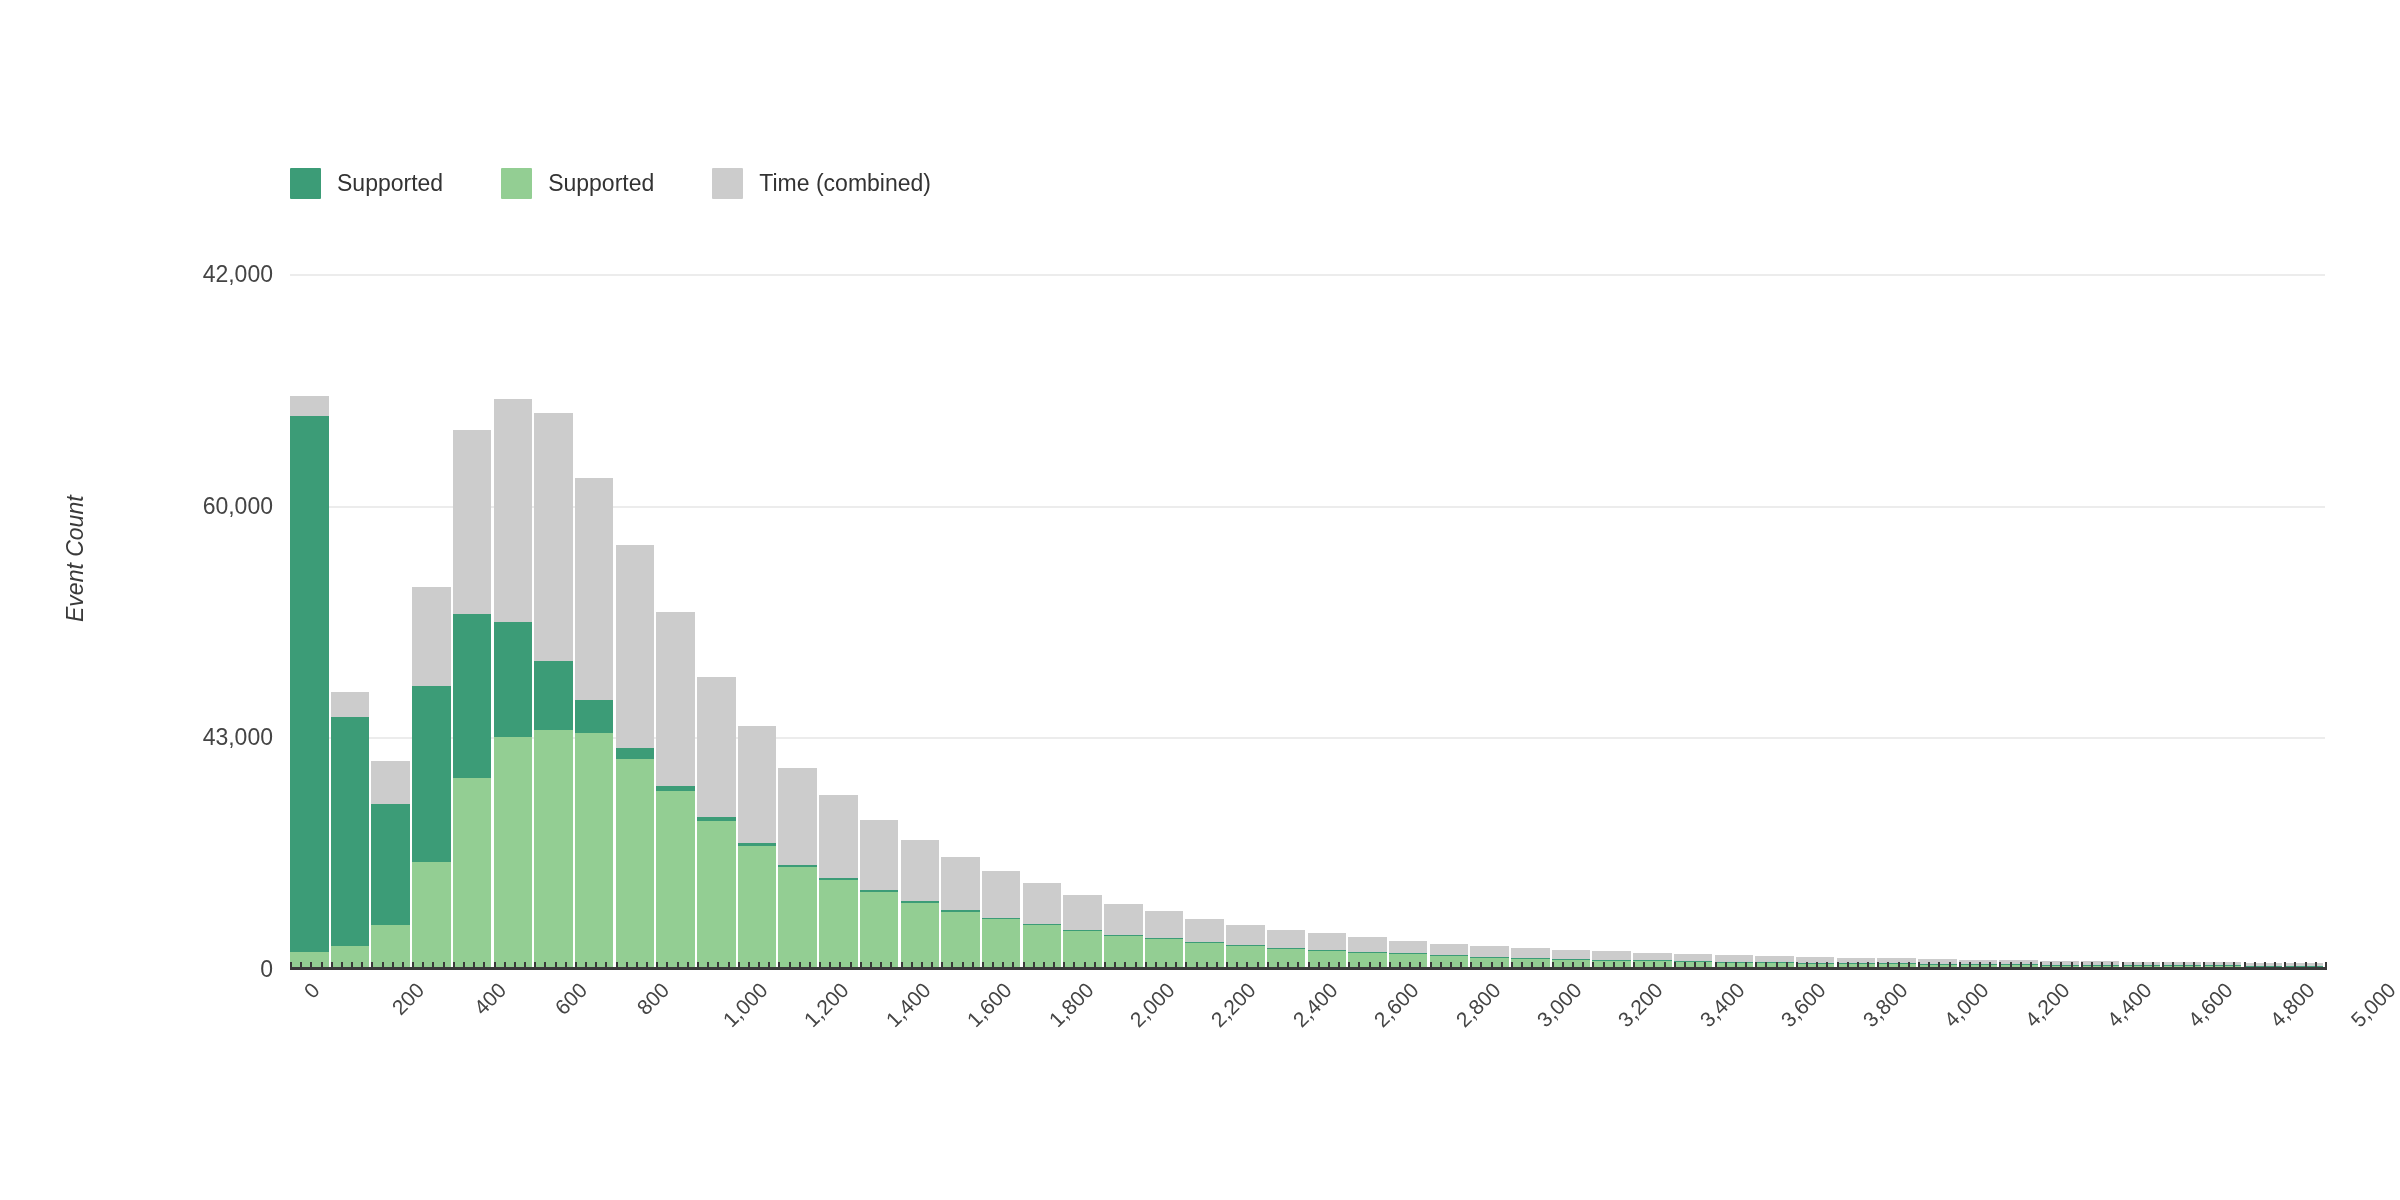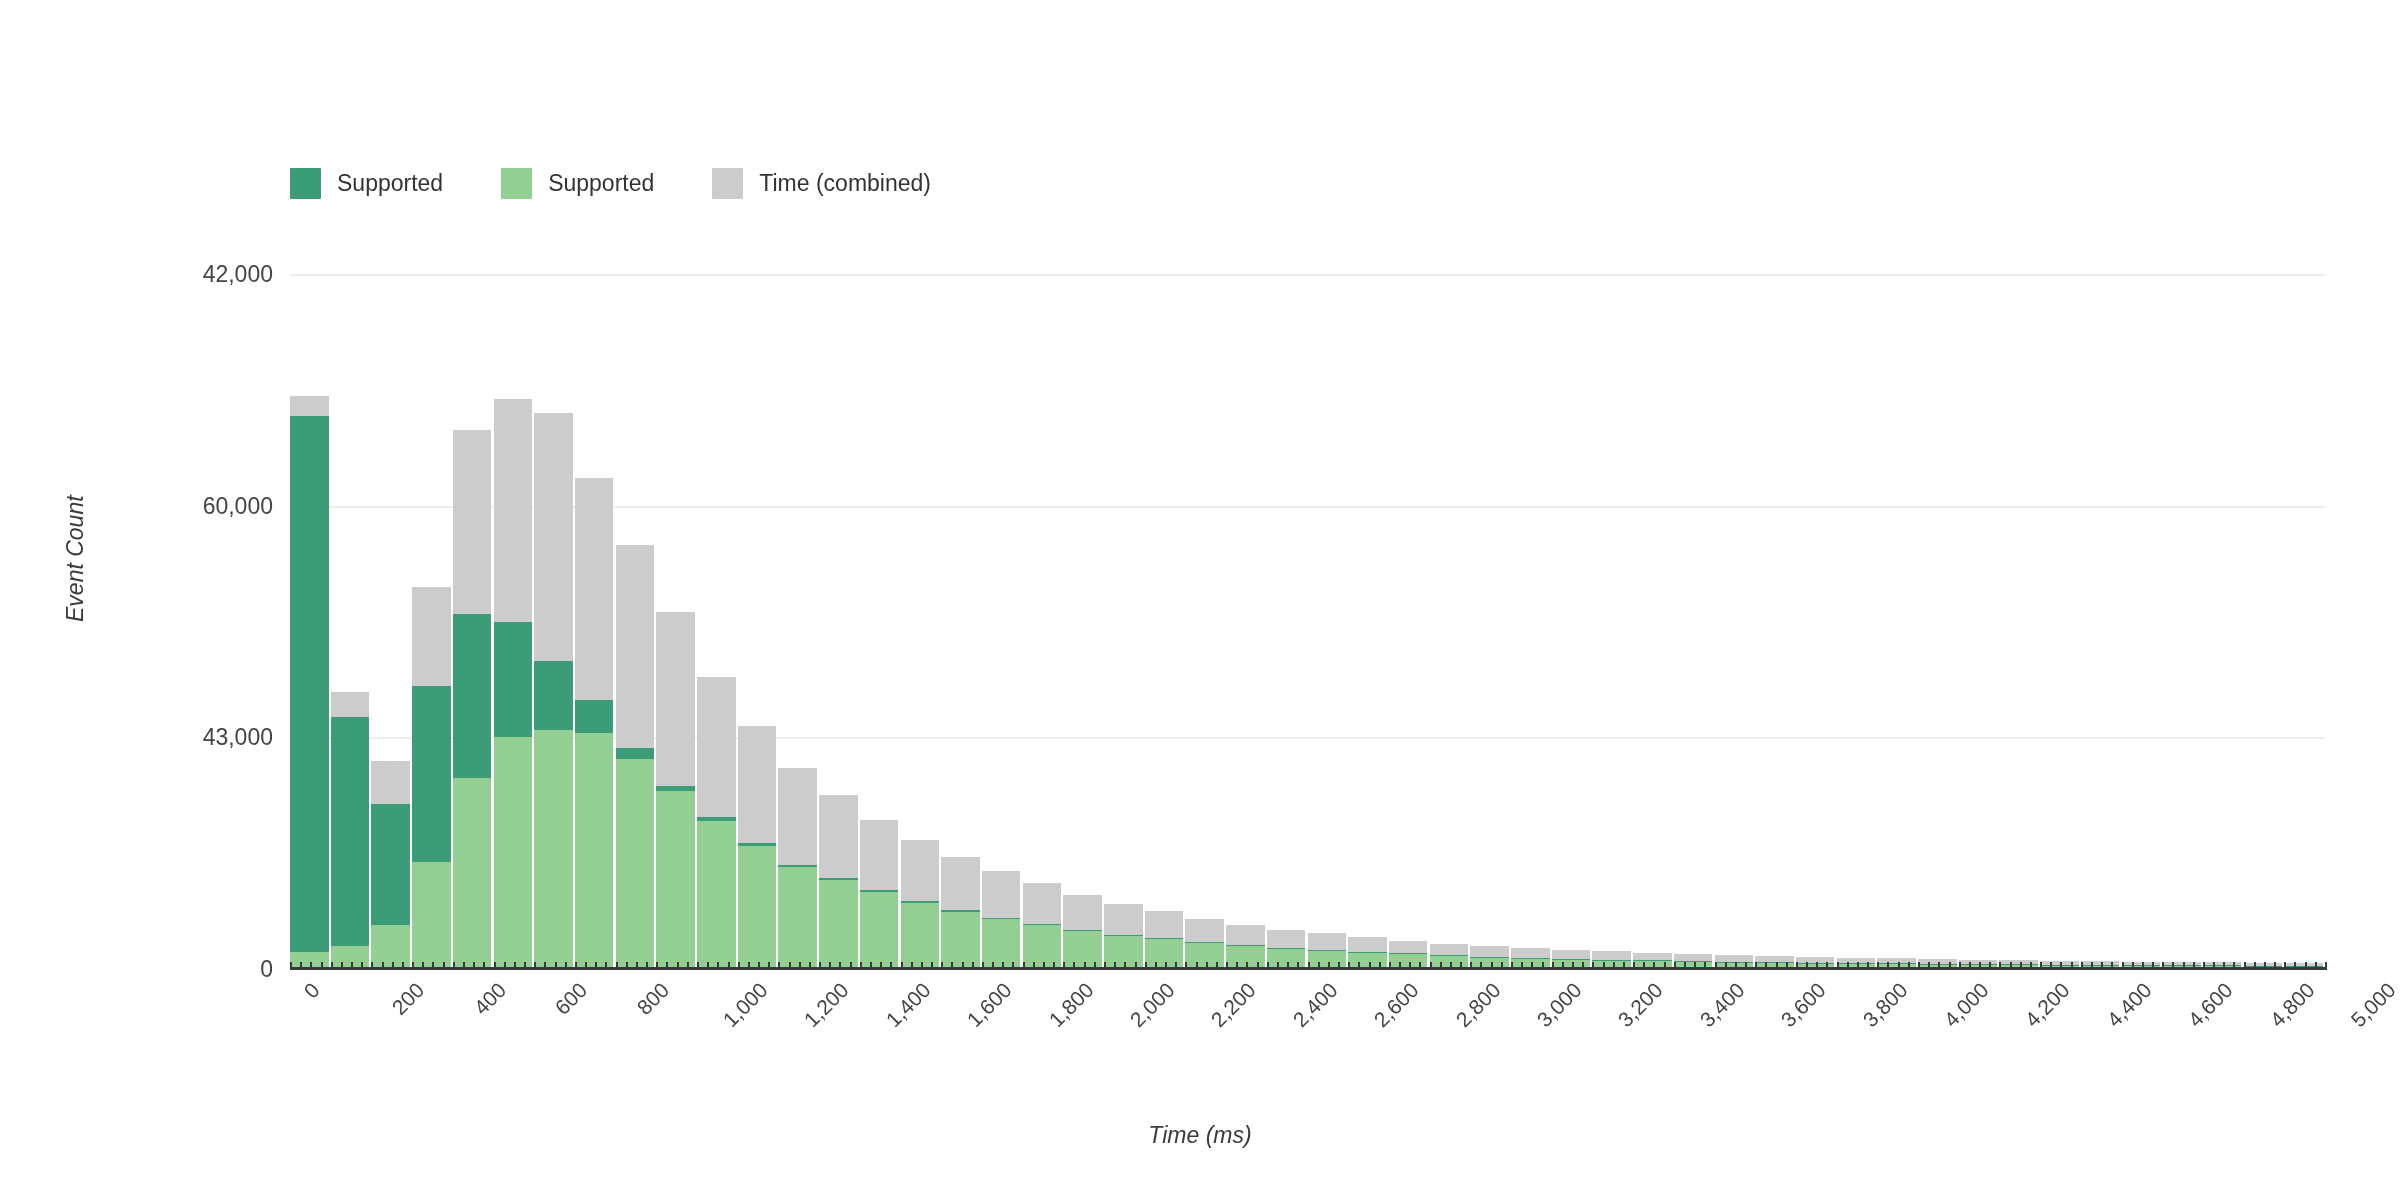--- a/index.html
+++ b/index.html
@@ -145,21 +145,20 @@
         <div class="legend-swatch" style="background: rgb(147, 206, 147);"></div>
         <div class="legend-label">Supported</div>
       </div>
       <div class="legend-item">
         <div class="legend-swatch" style="background: rgb(204, 204, 204);"></div>
         <div class="legend-label">Time (combined)</div>
       </div>
     </div>
 
   <div class="ylabel">Event Count</div>
-  <div class="xlabel">Time (ms)</div>
 
   <div id="yticks">
       <div class="ytick-label" style="top: 969px;">0</div>
       <div class="ytick-label" style="top: 737.333px;">43,000</div>
       <div class="ytick-label" style="top: 505.667px;">60,000</div>
       <div class="ytick-label" style="top: 274px;">42,000</div>
     </div>
 
   <div class="plot" id="plot">
     <div id="gridlines">

